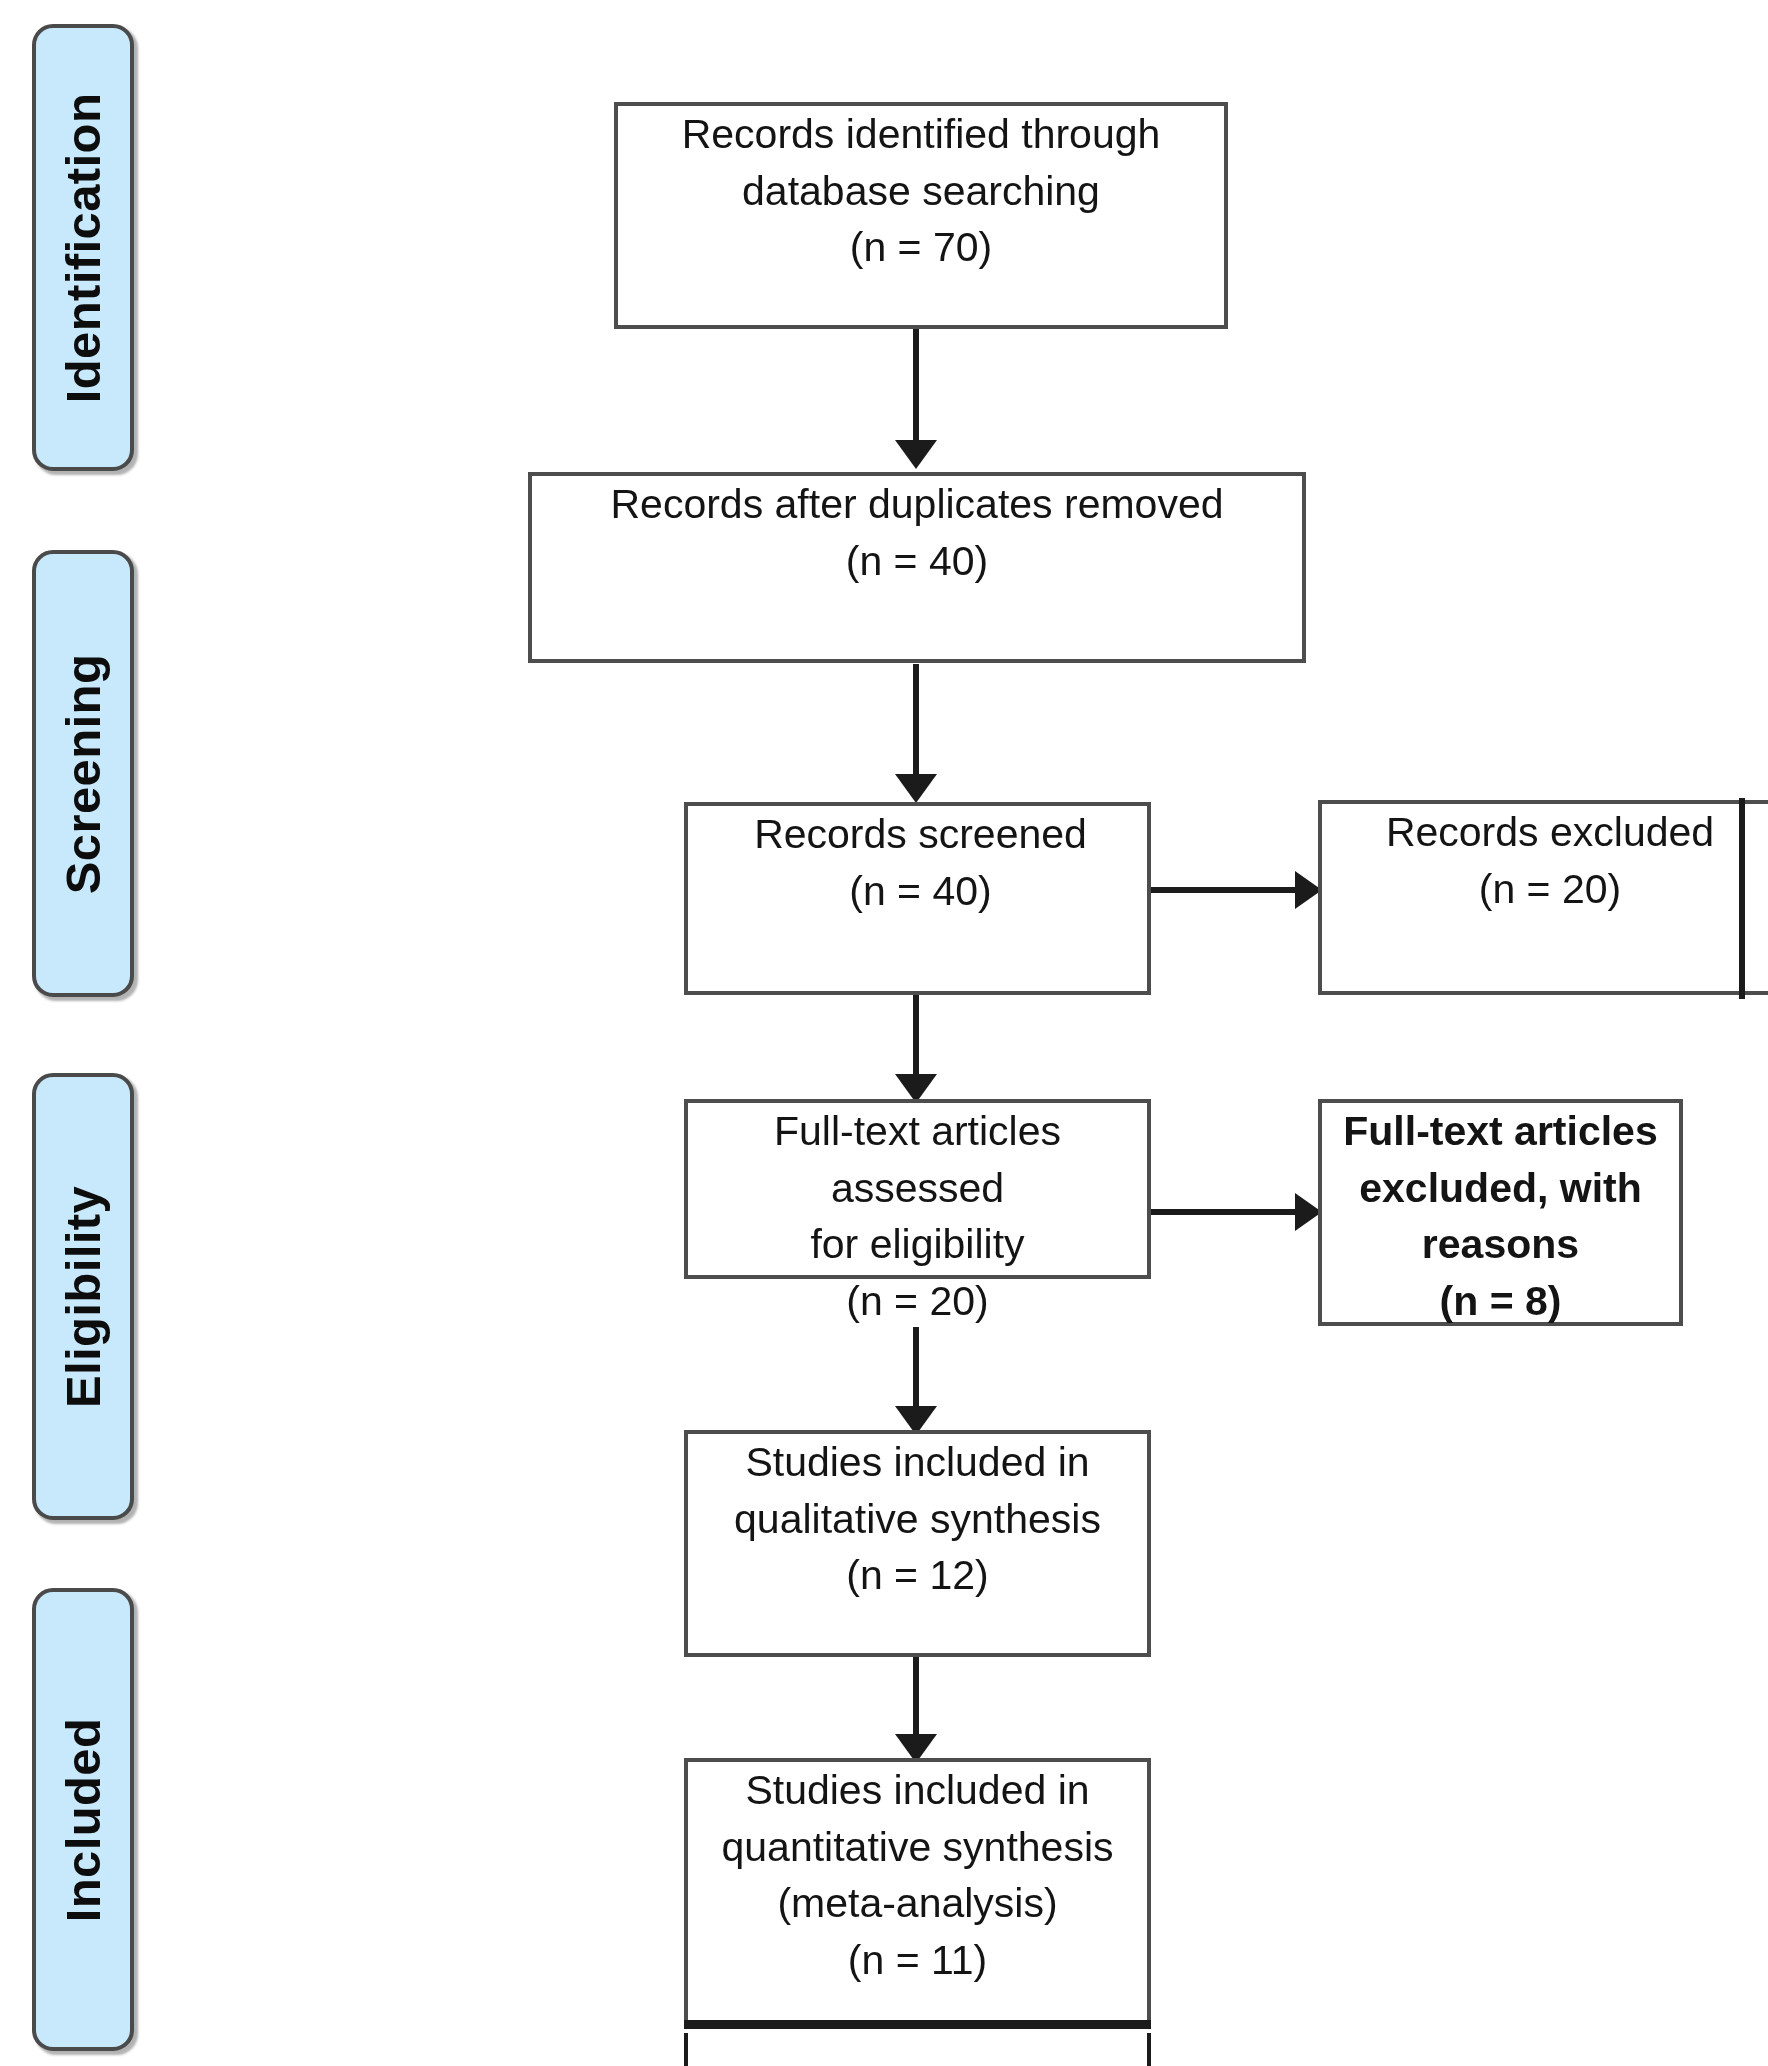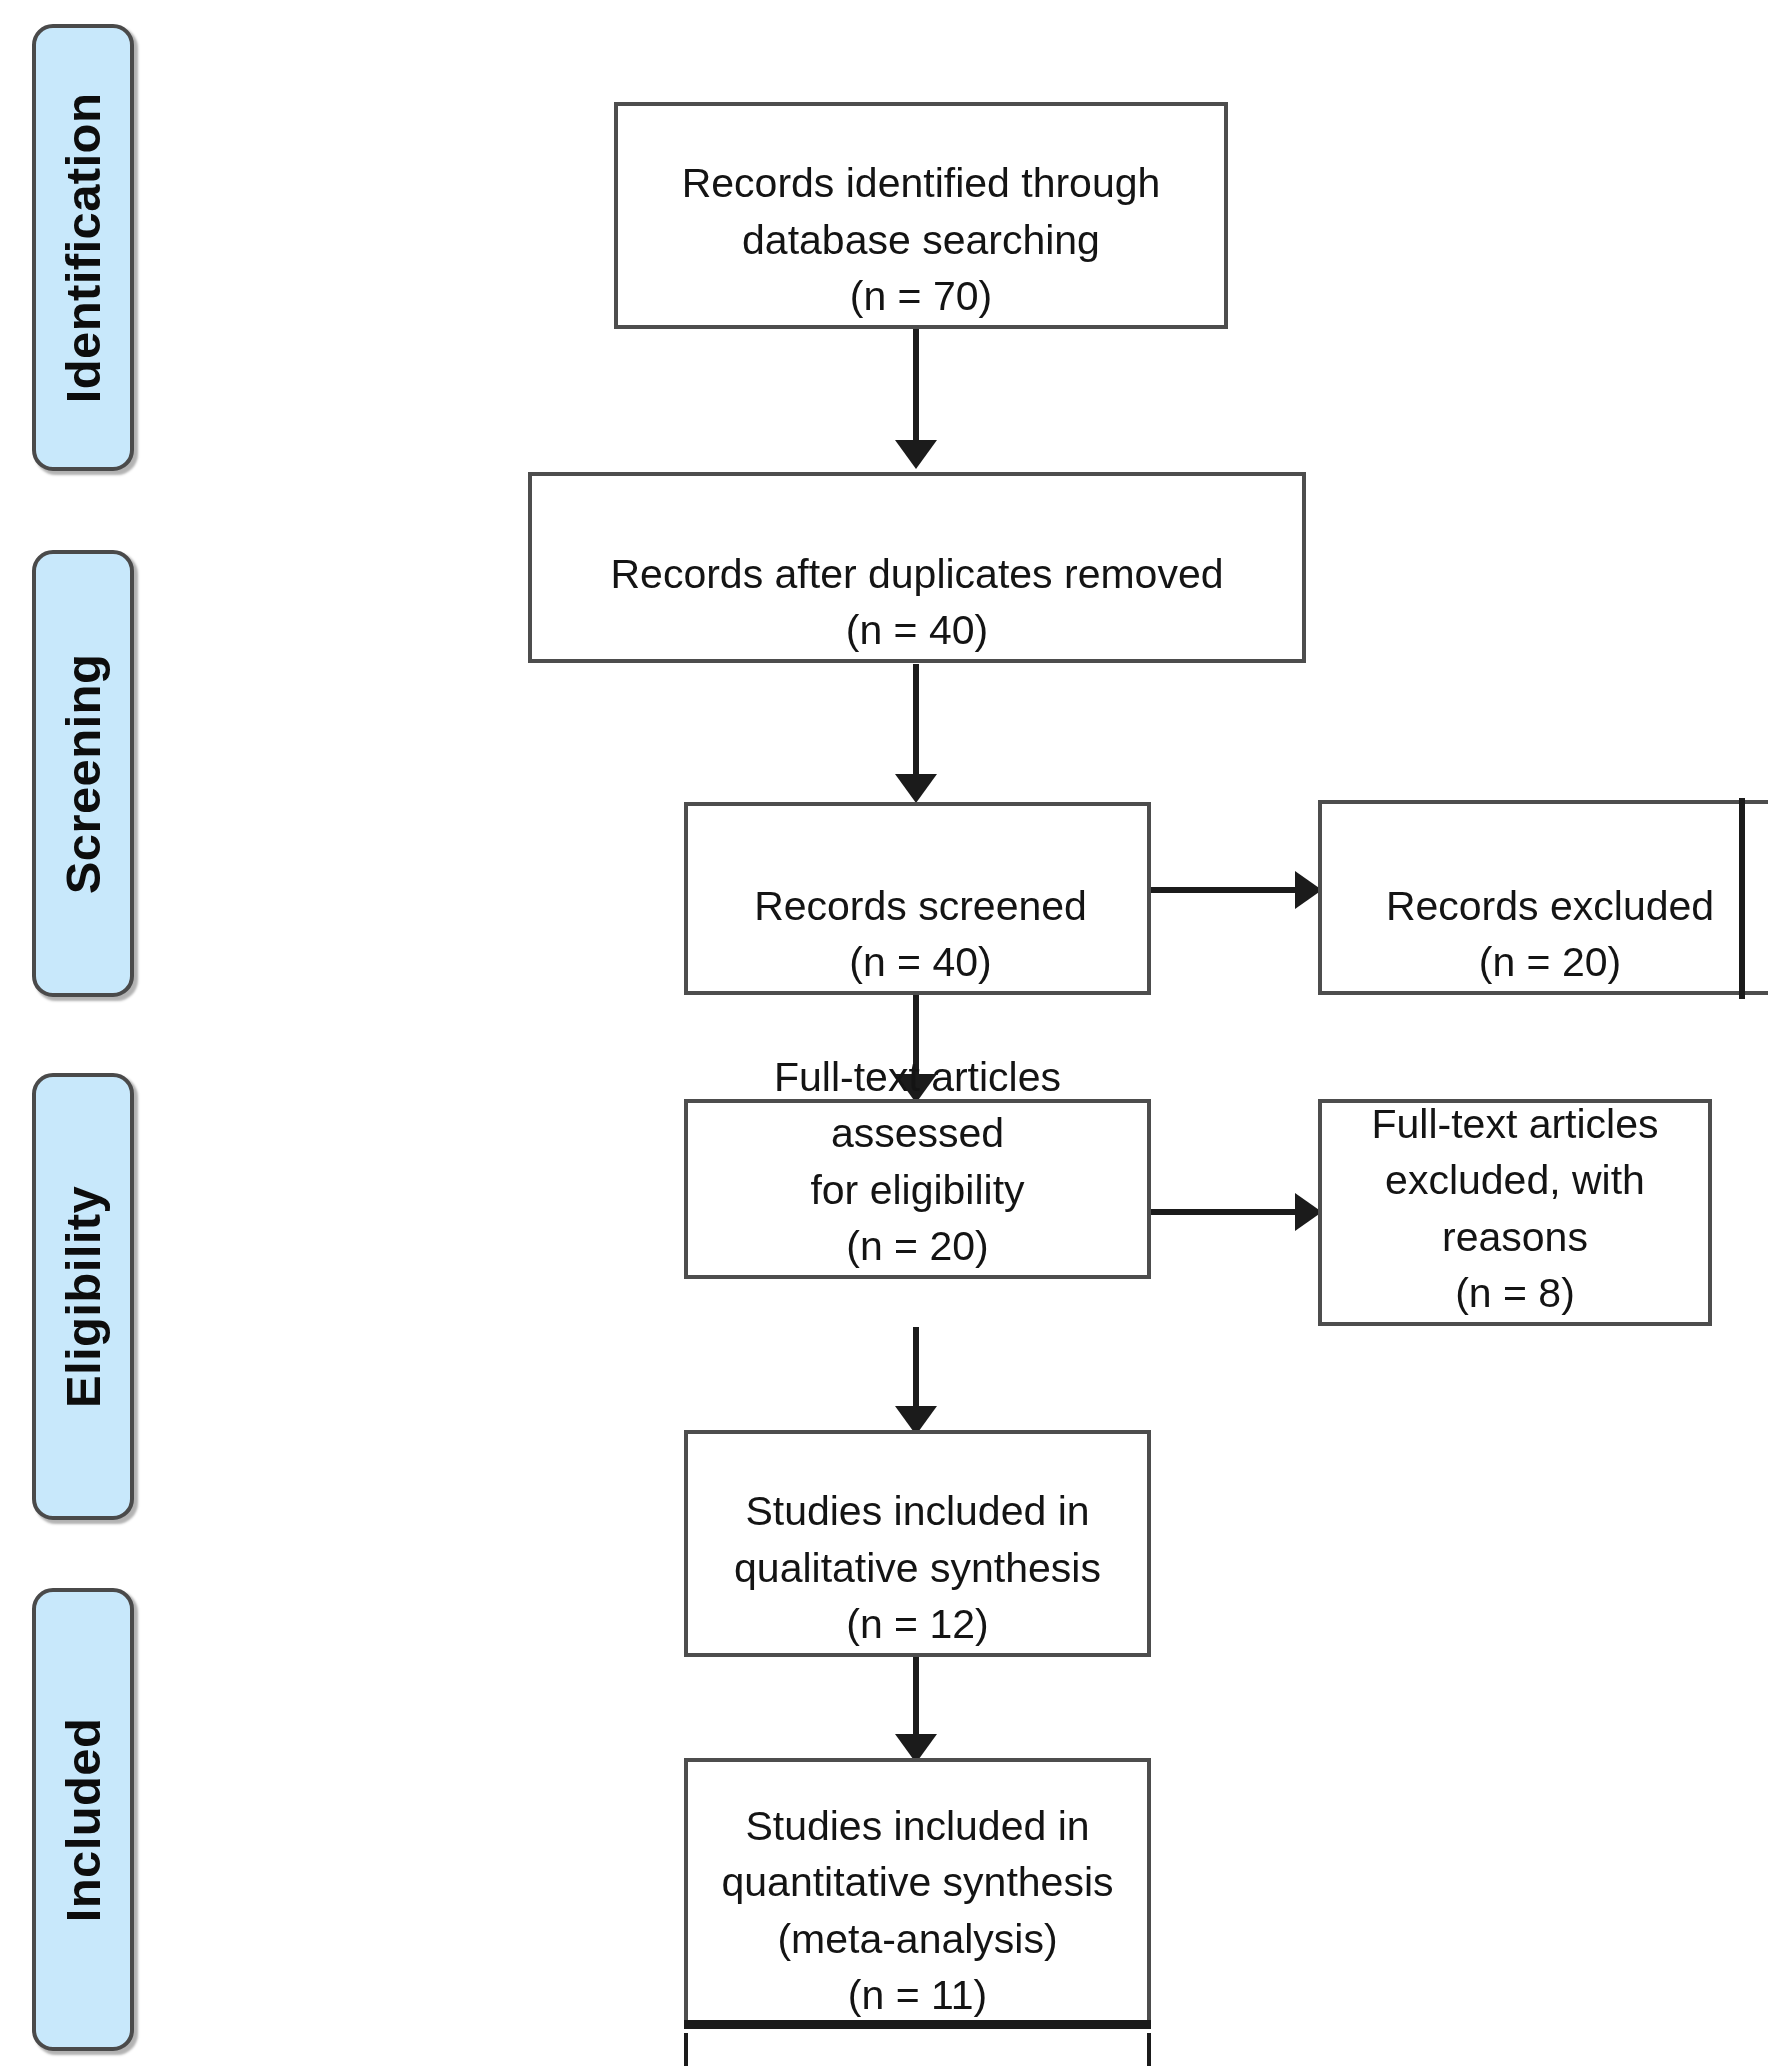--- a/index.html
+++ b/index.html
@@ -43,21 +43,21 @@
     letter-spacing: 0.4px;
   }
 
   
   .flow-box {
     position: absolute;
     background: #ffffff;
     border: 4px solid #4d4d4d;
     box-sizing: border-box;
     display: flex;
-    align-items: flex-end;
+    align-items: flex-start;
     justify-content: center;
     text-align: center;
   }
   .flow-box .box-text {
     font-size: 41px;
     line-height: 1.38;
     color: #141414;
     padding: 0 11.2px;
     white-space: pre-line;
   }
@@ -165,21 +165,21 @@
 
   <div class="flow-box" style="left:684px; top:1099px; width:467px; height:180px;">
     <div class="box-text">Full-text articles assessed
 for eligibility
 (n = 20)</div>
   </div>
 
   <div class="h-line" style="left:1151px; top:1209px; width:152px; height:5.6px;"></div>
   <div class="arrow-right" style="left:1295px; top:1193px;"></div>
 
-  <div class="flow-box" style="left:1318px; top:1099px; width:394px; height:227px;">
+  <div class="flow-box" style="left:1318px; top:1099px; width:365px; height:227px;font-weight:bold;">
     <div class="box-text">Full-text articles
 excluded, with reasons
 (n = 8)</div>
   </div>
 
   <div class="v-line" style="left:913px; top:1327px; width:5.6px; height:96px;"></div>
   <div class="arrow-down" style="left:895px; top:1406px;"></div>
 
   <div class="flow-box" style="left:684px; top:1430px; width:467px; height:227px;">
     <div class="box-text">Studies included in

